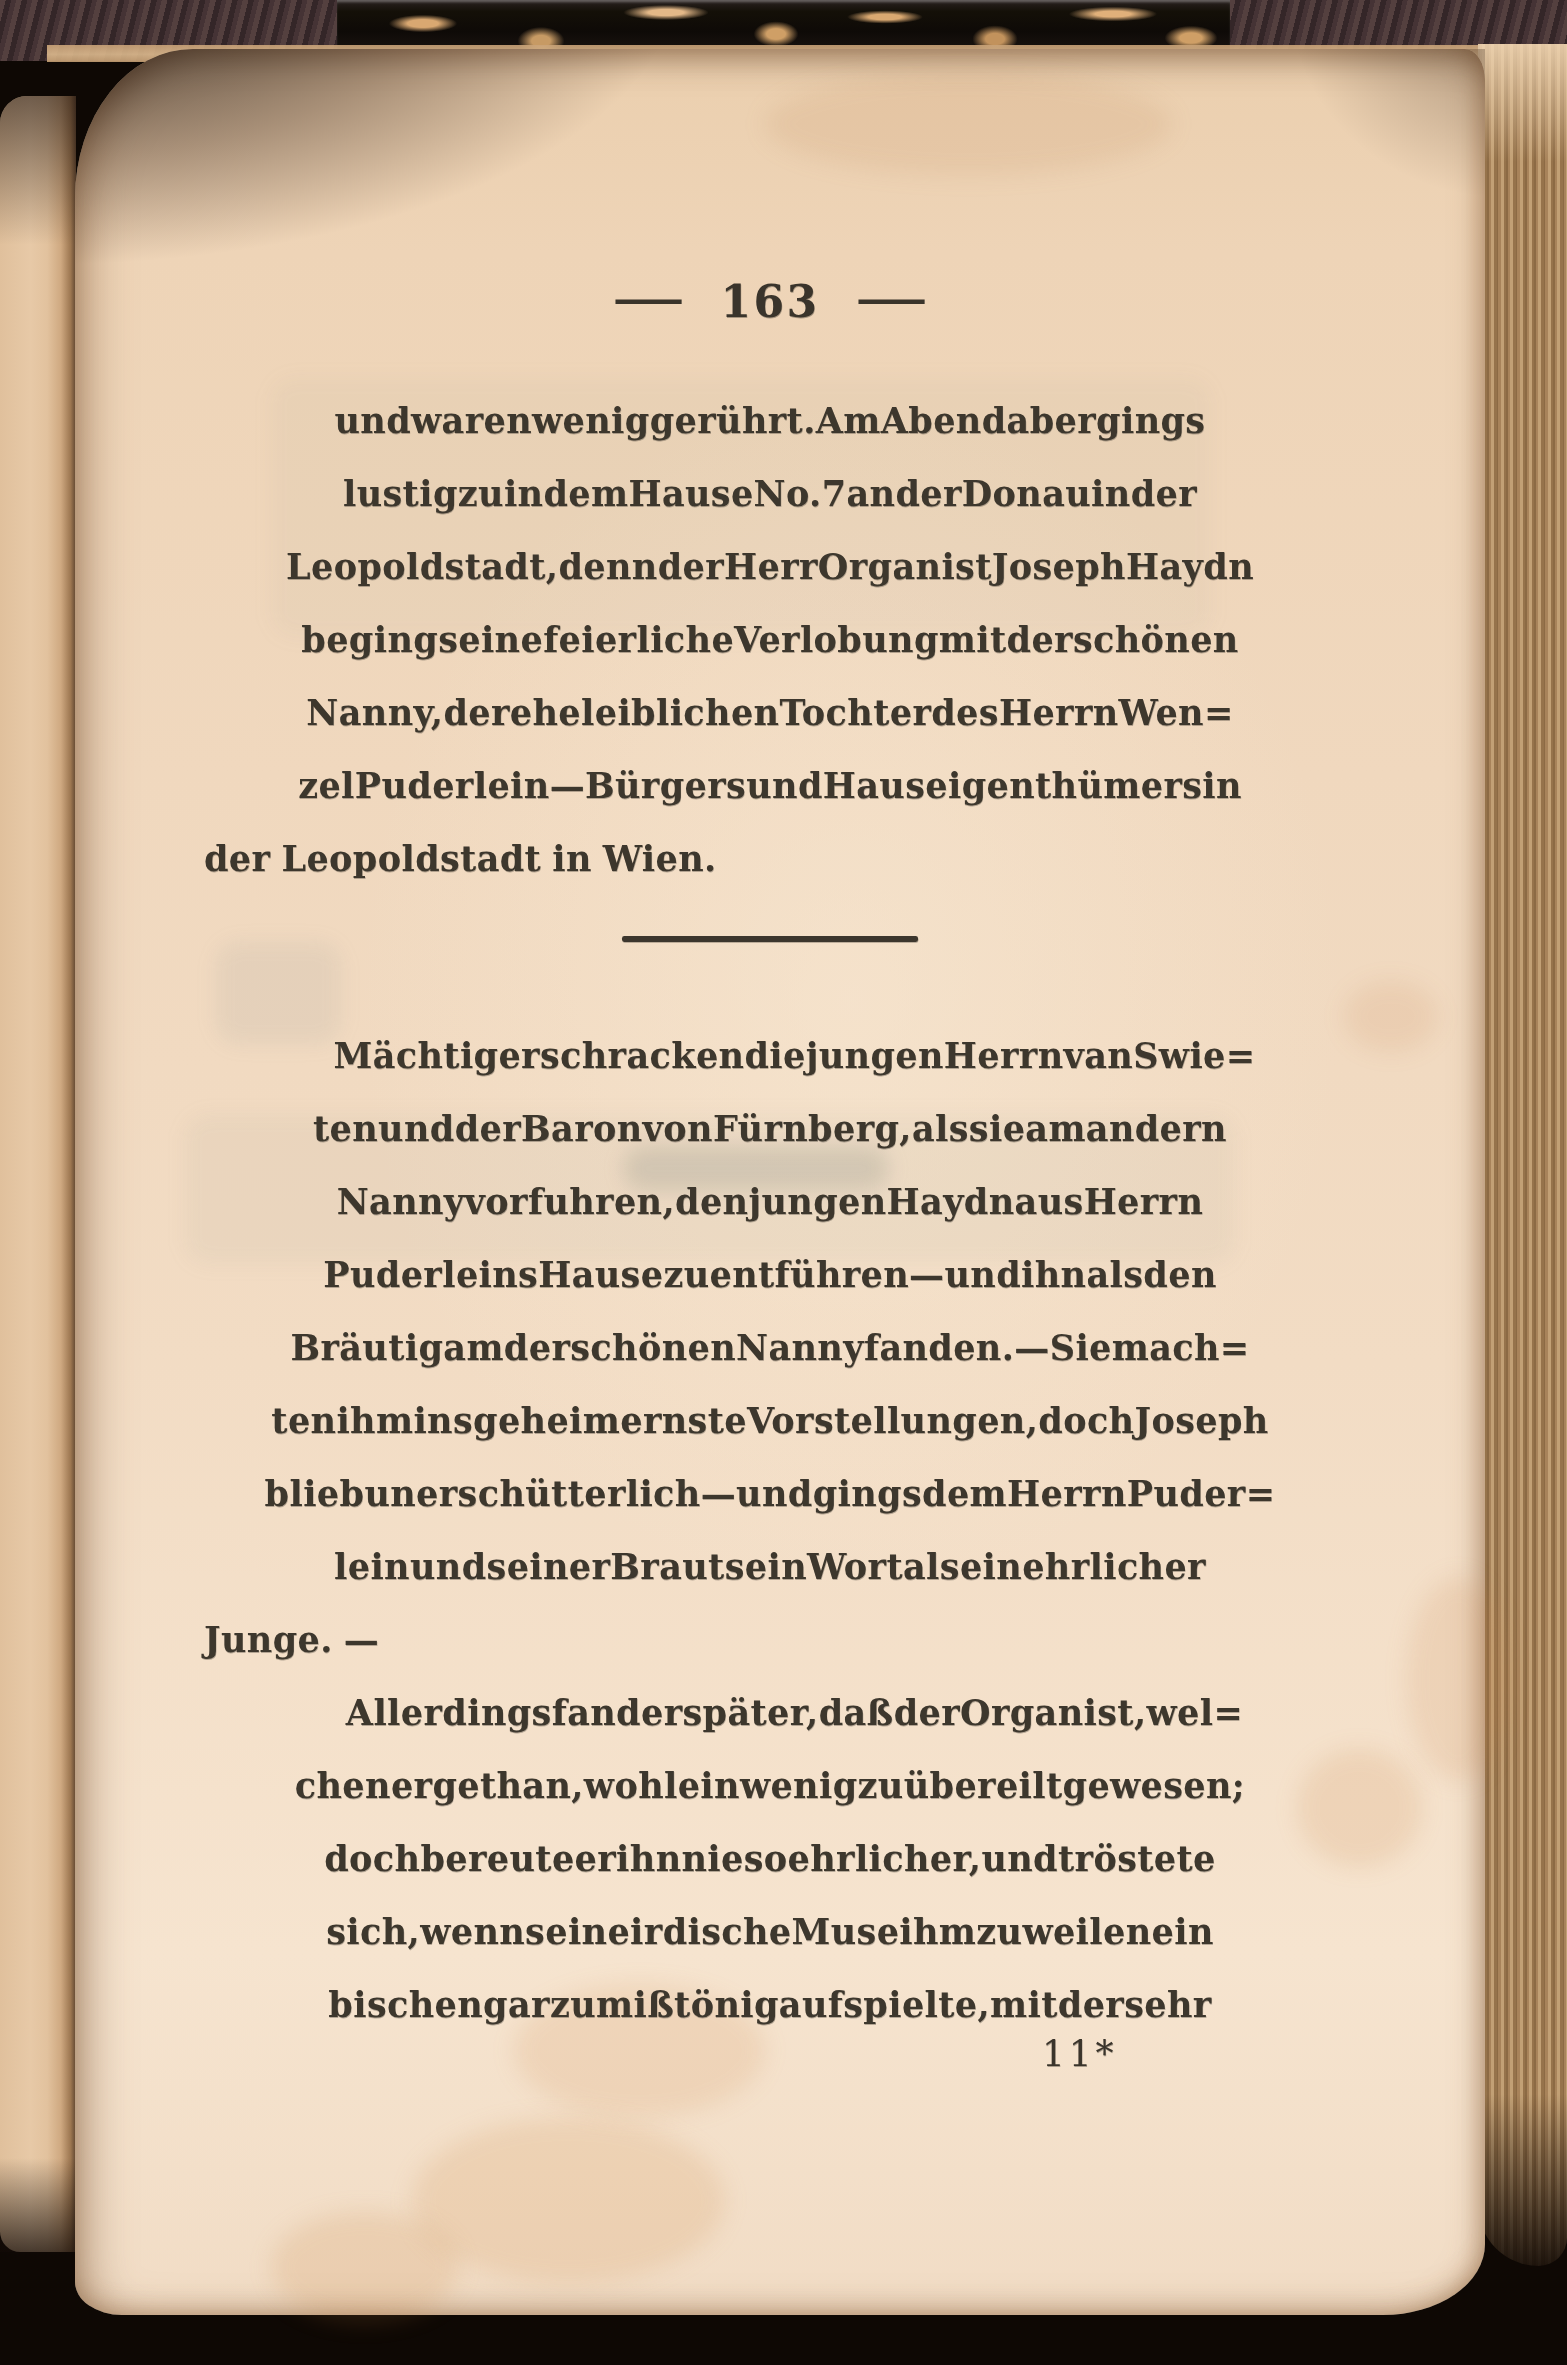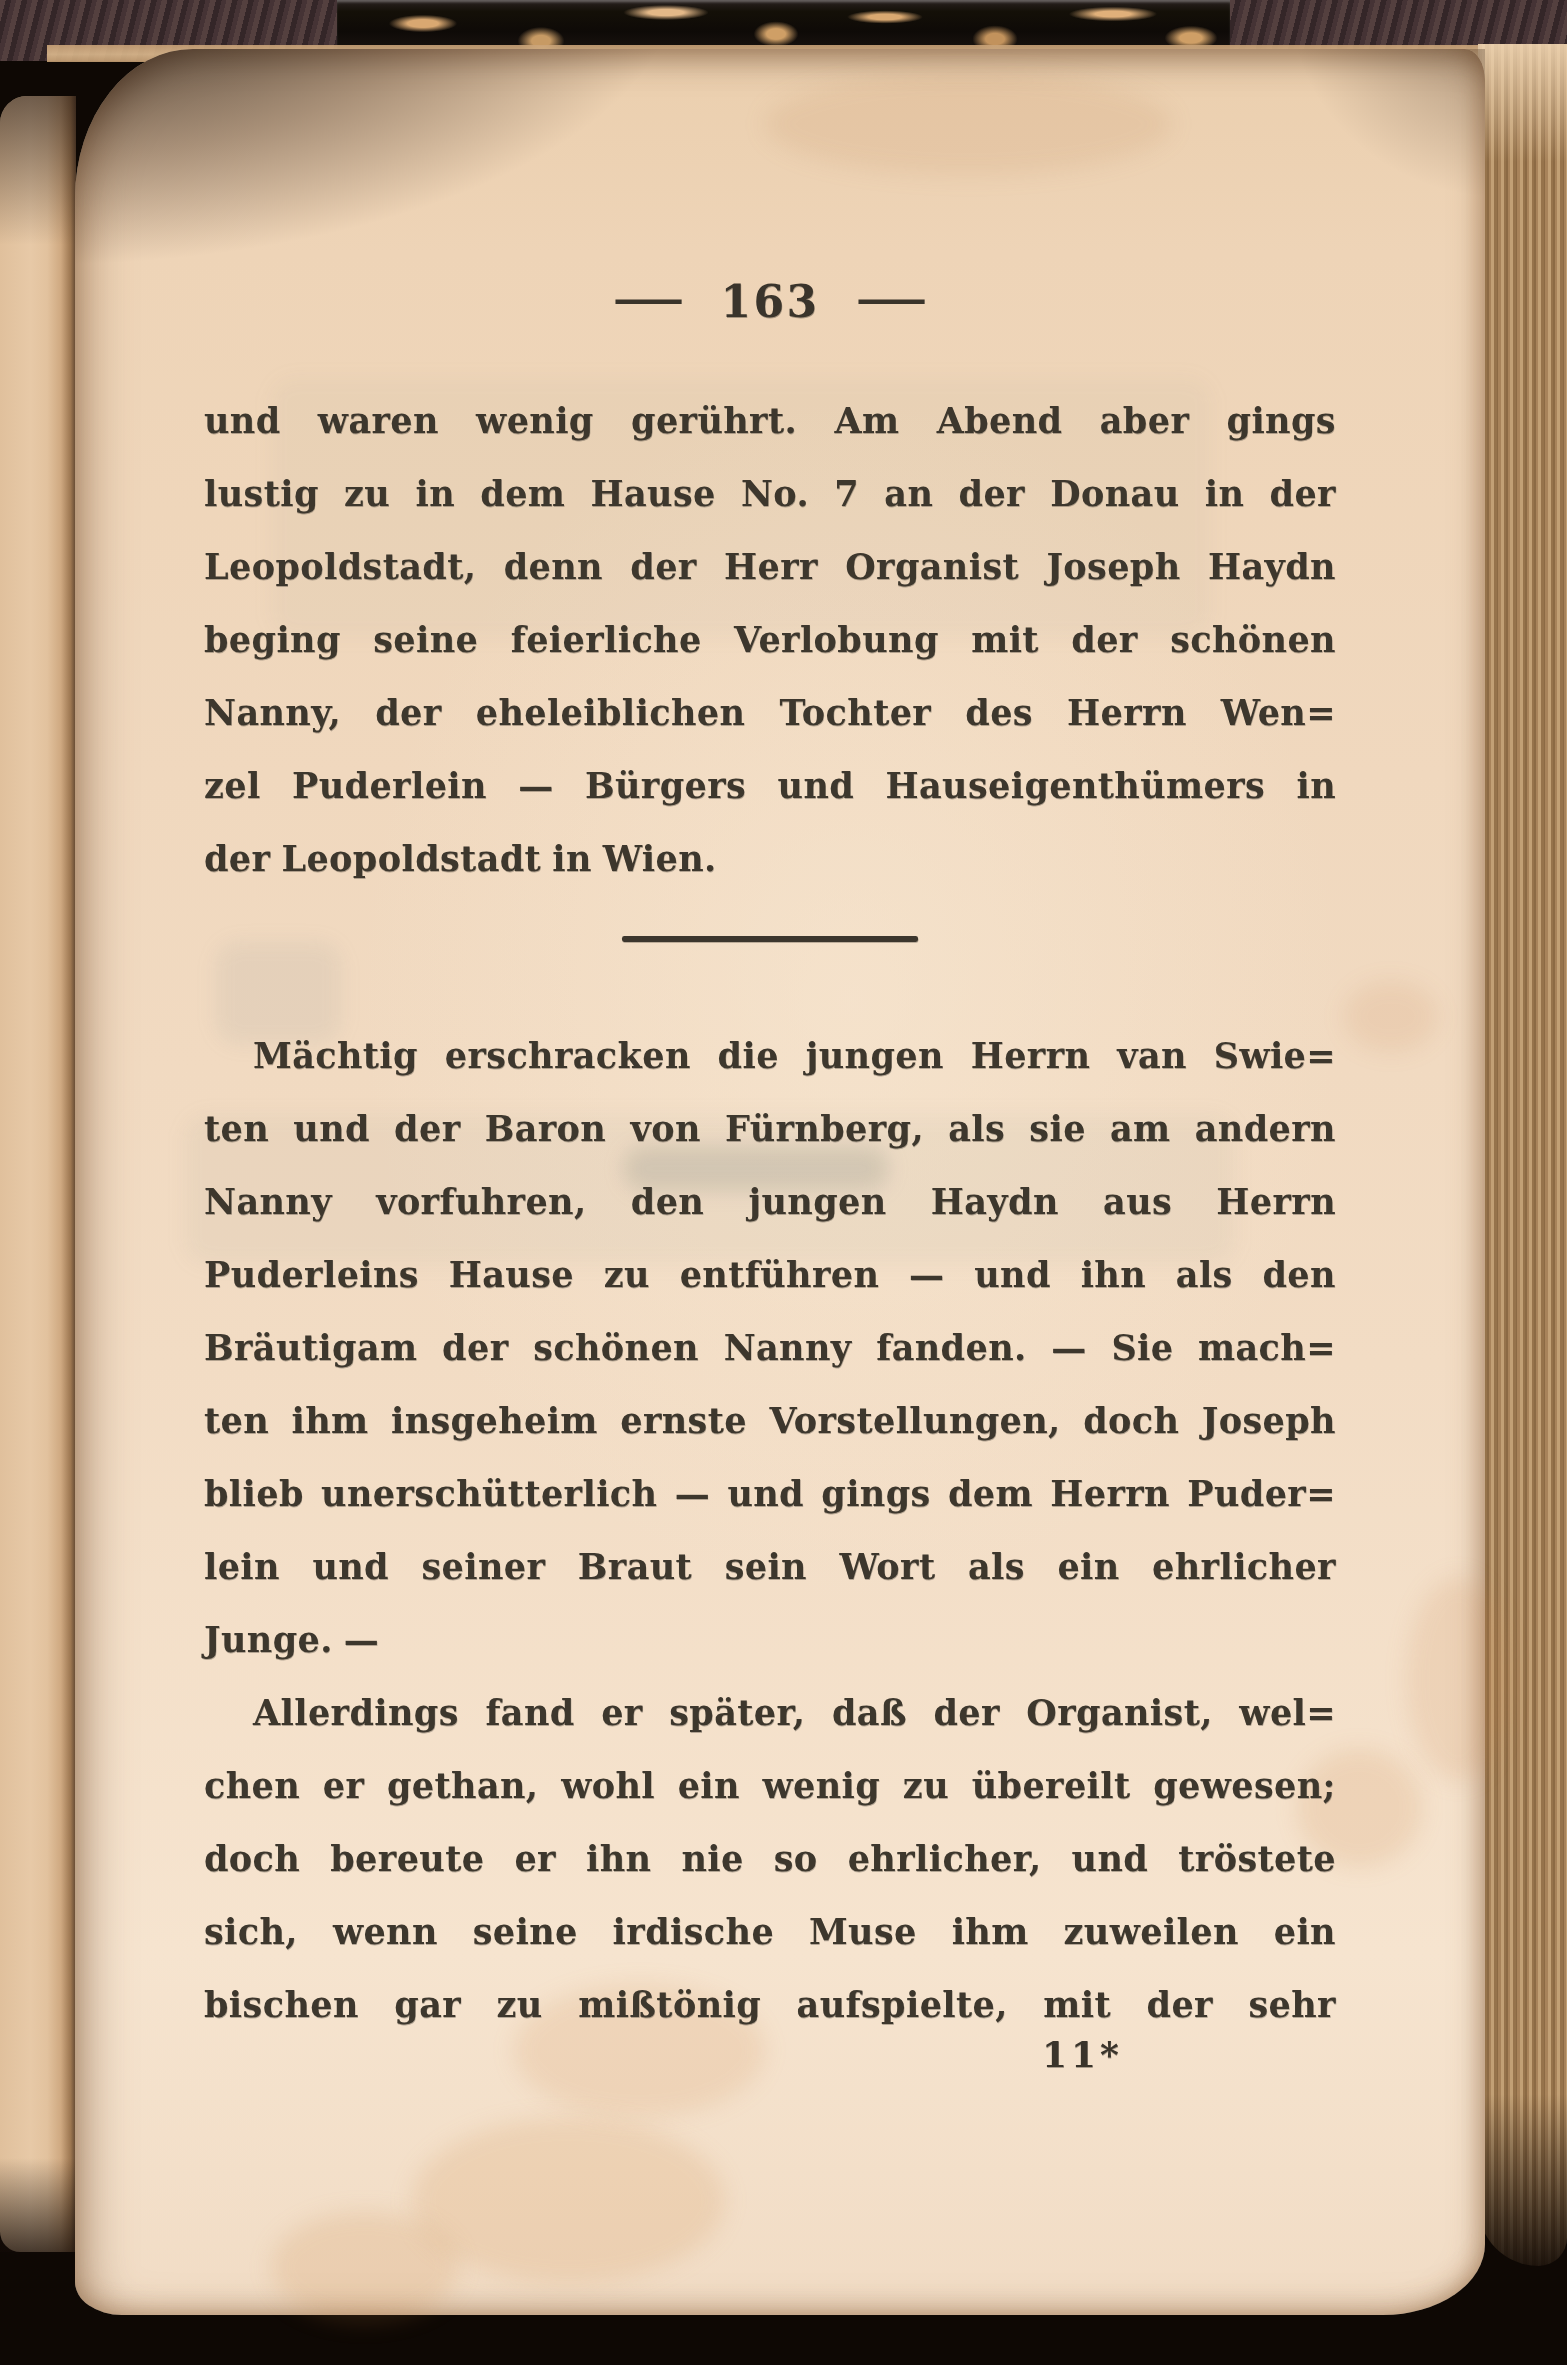--- a/index.html
+++ b/index.html
@@ -79,29 +79,29 @@
 
   
   .pagenum-row{position:absolute;left:129px;top:227px;width:1132px;height:50px;
     display:flex;justify-content:center;align-items:center;gap:52px;color:#3a342b;}
   .pagenum-row .num{font-size:44px;font-weight:700;letter-spacing:2.4px;
     text-shadow:0.5px 0.6px 0.5px rgba(58,52,43,0.4);}
   .pagenum-row .dash{font-size:39px;font-weight:700;transform:scaleX(1.9);margin-top:-6.3px;}
 
   .text-block{position:absolute;left:129px;top:335px;width:1132px;}
   .para{margin:0;}
-  .line{display:flex;justify-content:space-between;align-items:center;height:73px;
+  .line{display:flex;justify-content:center;align-items:center;height:73px;
     font-size:35px;font-weight:700;color:#3d372d;letter-spacing:0.4px;white-space:nowrap;
     text-shadow:0.4px 0.6px 0.5px rgba(61,55,45,0.35);}
   .line.noj{justify-content:flex-start;gap:11px;}
   .line.ind{padding-left:49px;}
   .rule{width:296px;height:5.5px;background:#3c362d;border-radius:2.4px;margin:41px auto 77px auto;
     box-shadow:0.4px 0.8px 0.6px rgba(61,55,45,0.4);}
 
-  .signature{position:absolute;left:967px;top:1984px;font-size:36px;font-weight:700;
+  .signature{position:absolute;left:967px;top:1984px;font-size:36px;font-weight:400;
     color:#3a342b;letter-spacing:3.9px;text-shadow:0.4px 0.6px 0.5px rgba(58,52,43,0.4);}
 </style>
 </head>
 <body>
 
 <div class="scene">
 
   <div class="cover-top">
     <div class="marble"></div>
     <div class="edge-paper"></div>

